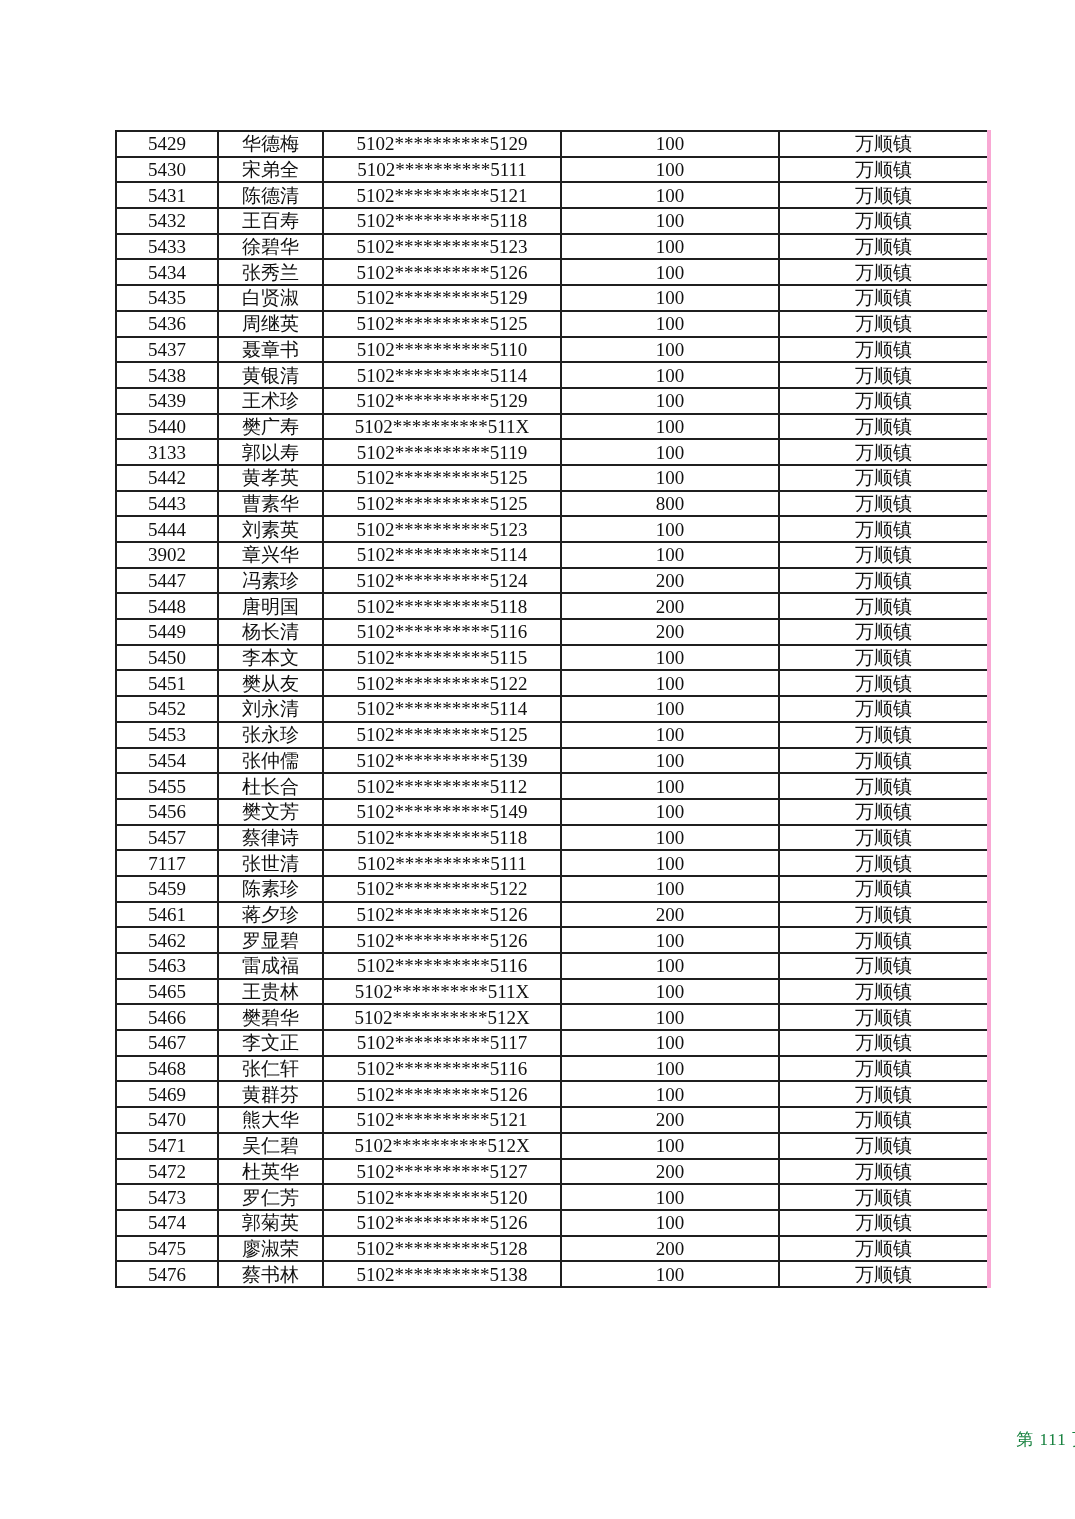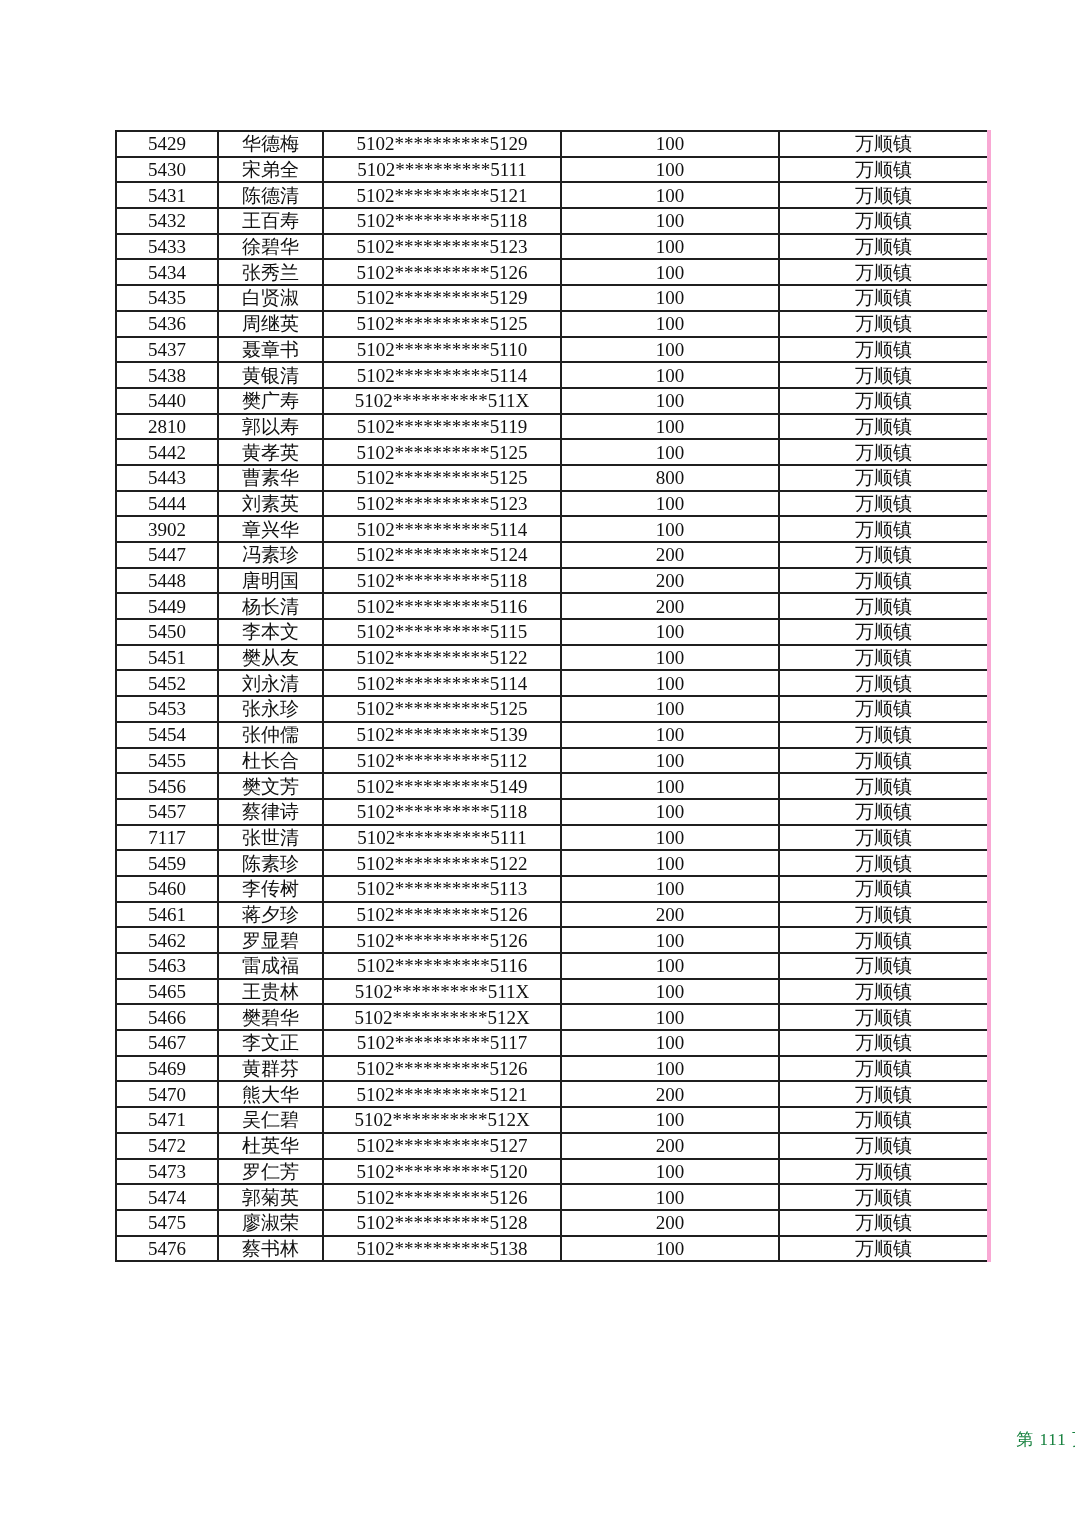--- a/index.html
+++ b/index.html
@@ -138,28 +138,35 @@
           <td>万顺镇</td>
         </tr>
         <tr>
           <td>5438</td>
           <td>黄银清</td>
           <td>5102**********5114</td>
           <td>100</td>
           <td>万顺镇</td>
         </tr>
         <tr>
+          <td>5439</td>
+          <td>王术珍</td>
+          <td>5102**********5129</td>
+          <td>100</td>
+          <td>万顺镇</td>
+        </tr>
+        <tr>
           <td>5440</td>
           <td>樊广寿</td>
           <td>5102**********511X</td>
           <td>100</td>
           <td>万顺镇</td>
         </tr>
         <tr>
-          <td>2810</td>
+          <td>3133</td>
           <td>郭以寿</td>
           <td>5102**********5119</td>
           <td>100</td>
           <td>万顺镇</td>
         </tr>
         <tr>
           <td>5442</td>
           <td>黄孝英</td>
           <td>5102**********5125</td>
           <td>100</td>
@@ -271,27 +278,20 @@
           <td>万顺镇</td>
         </tr>
         <tr>
           <td>5459</td>
           <td>陈素珍</td>
           <td>5102**********5122</td>
           <td>100</td>
           <td>万顺镇</td>
         </tr>
         <tr>
-          <td>5460</td>
-          <td>李传树</td>
-          <td>5102**********5113</td>
-          <td>100</td>
-          <td>万顺镇</td>
-        </tr>
-        <tr>
           <td>5461</td>
           <td>蒋夕珍</td>
           <td>5102**********5126</td>
           <td>200</td>
           <td>万顺镇</td>
         </tr>
         <tr>
           <td>5462</td>
           <td>罗显碧</td>
           <td>5102**********5126</td>
@@ -316,20 +316,27 @@
           <td>5466</td>
           <td>樊碧华</td>
           <td>5102**********512X</td>
           <td>100</td>
           <td>万顺镇</td>
         </tr>
         <tr>
           <td>5467</td>
           <td>李文正</td>
           <td>5102**********5117</td>
+          <td>100</td>
+          <td>万顺镇</td>
+        </tr>
+        <tr>
+          <td>5468</td>
+          <td>张仁轩</td>
+          <td>5102**********5116</td>
           <td>100</td>
           <td>万顺镇</td>
         </tr>
         <tr>
           <td>5469</td>
           <td>黄群芬</td>
           <td>5102**********5126</td>
           <td>100</td>
           <td>万顺镇</td>
         </tr>

